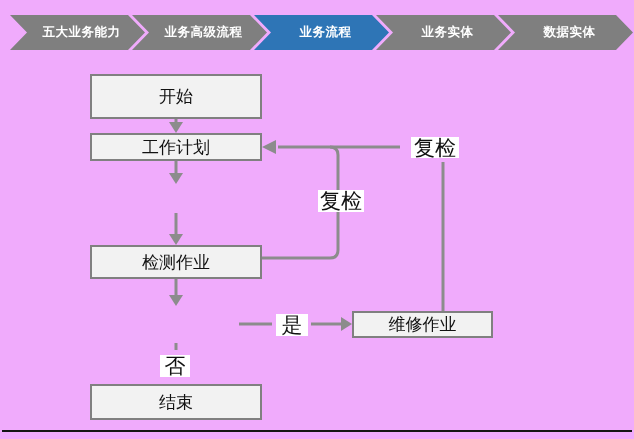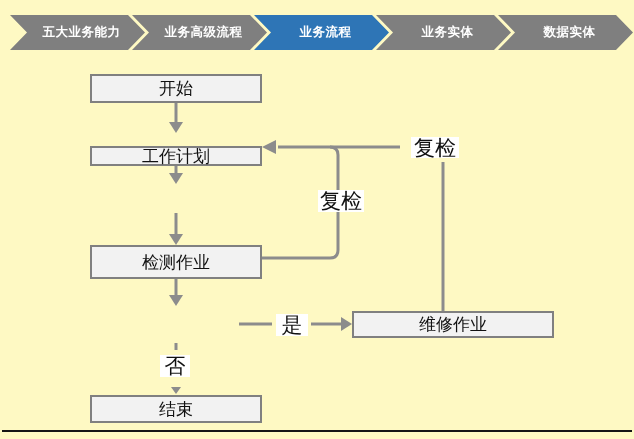--- a/index.html
+++ b/index.html
@@ -1,17 +1,17 @@
 <!DOCTYPE html>
 <html><head>
 <meta charset="utf-8">
 <style>
   html,body{margin:0;padding:0;background:#fff;}
   .page{
-    position:relative;width:634px;height:439px;background:#fef9c3;
+    position:relative;width:634px;height:439px;background:#f0abfc;
     font-family:"Liberation Sans","DejaVu Sans",sans-serif;
     color:#1a1a1a;overflow:hidden;
   }
   
   .chev{
     position:absolute;top:15px;height:35px;width:135px;
     background:#7f7f7f;color:#ffffff;
     display:flex;align-items:center;justify-content:center;
     font-size:12.5px;font-weight:bold;letter-spacing:0.5px;
     clip-path:polygon(0 0, calc(100% - 17px) 0, 100% 50%, calc(100% - 17px) 100%, 0 100%, 17px 50%);
@@ -86,33 +86,33 @@
       <path d="M176 133 L169 122 L183 122 Z"></path>
       <path d="M176 184 L169 173 L183 173 Z"></path>
       <path d="M176 245 L169 234 L183 234 Z"></path>
       <path d="M176 306 L169 295 L183 295 Z"></path>
       <path d="M176 394 L171 387 L181 387 Z"></path>
       <path d="M352 324 L341 317 L341 331 Z"></path>
       <path d="M262 147 L276 140 L276 154 Z"></path>
     </g>
   </svg>
 
-  <div class="node" style="left:90px;top:74px;width:172px;height:29px">
+  <div class="node" style="left:90px;top:74px;width:172px;height:45px">
       <span>开始</span>
     </div>
-  <div class="node" style="left:90px;top:146px;width:172px;height:20px">
+  <div class="node" style="left:90px;top:133px;width:172px;height:28px">
       <span>工作计划</span>
     </div>
   <div class="node" style="left:90px;top:245px;width:172px;height:34px">
       <span>检测作业</span>
     </div>
-  <div class="node" style="left:352px;top:311px;width:202px;height:27px">
+  <div class="node" style="left:352px;top:311px;width:141px;height:27px">
       <span>维修作业</span>
     </div>
-  <div class="node" style="left:90px;top:395px;width:172px;height:28px">
+  <div class="node" style="left:90px;top:384px;width:172px;height:36px">
       <span>结束</span>
     </div>
 
 
   <div class="edge-label" style="left:318px;top:190px;width:46px;height:22px">复检</div>
   <div class="edge-label" style="left:411px;top:137px;width:48px;height:21px">复检</div>
   <div class="edge-label" style="left:276px;top:314px;width:32px;height:22px">是</div>
   <div class="edge-label" style="left:160px;top:355px;width:30px;height:22px">否</div>
 
   <div class="bottom-rule"></div>

